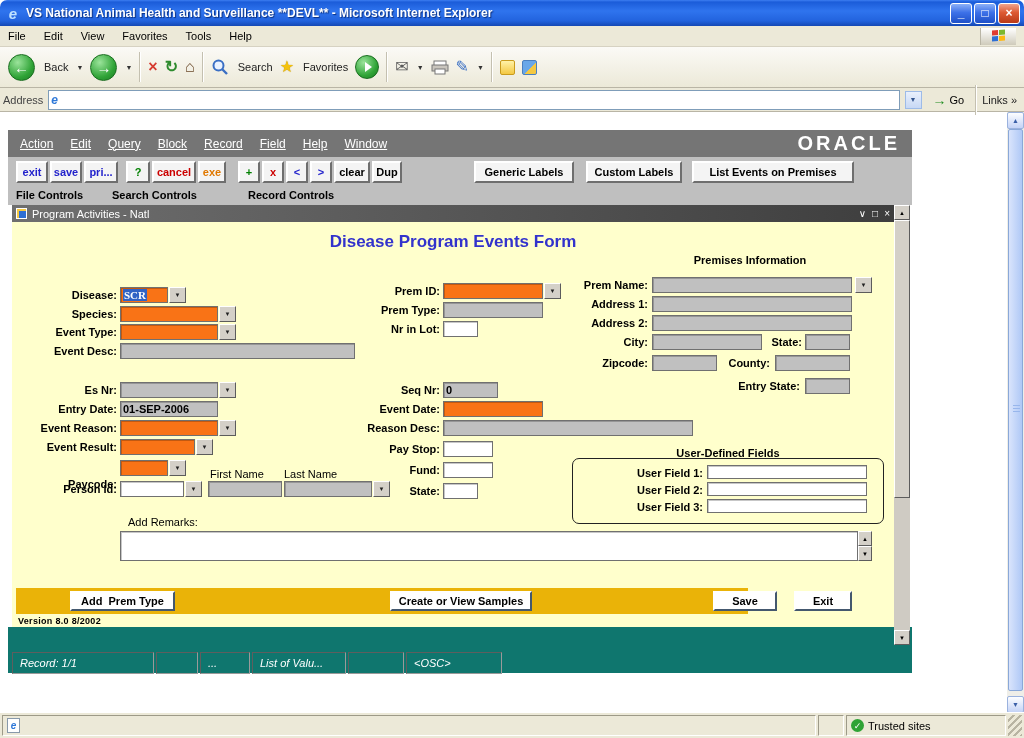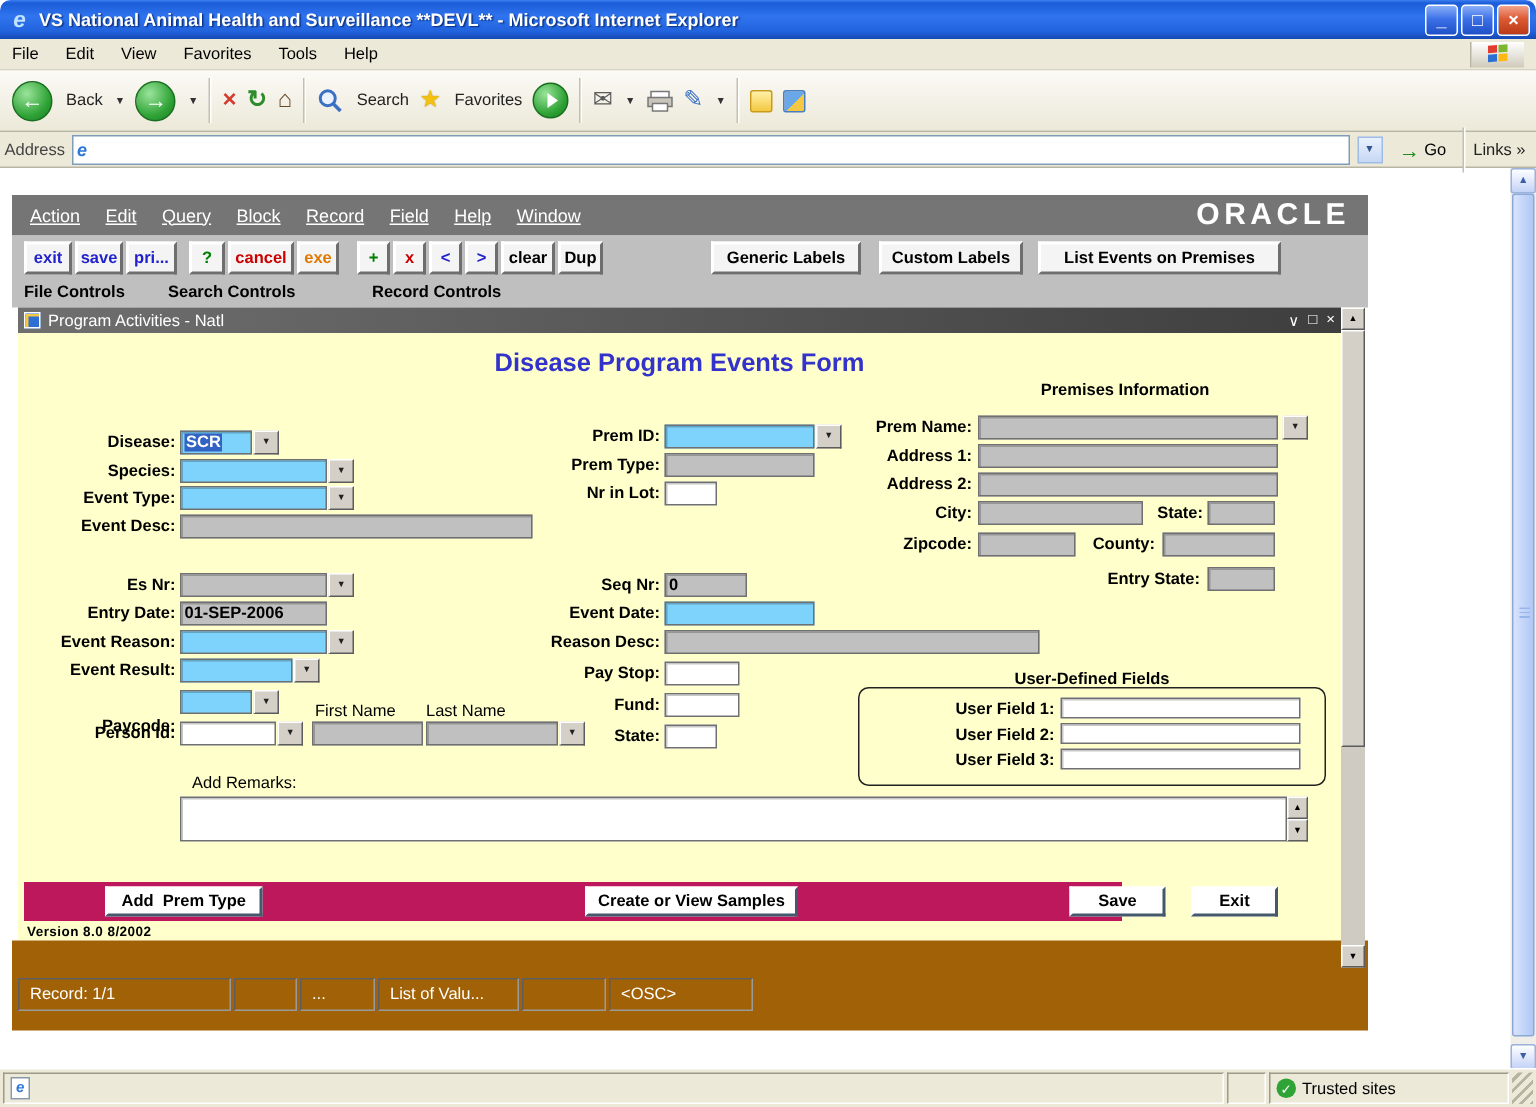--- a/index.html
+++ b/index.html
@@ -75,41 +75,41 @@
   .iwin-ctl { margin-left:auto; display:flex; gap:6px; font-size:10px; }
   .iwin-ctl span { cursor:default; }
 
   .formbody { position:absolute; left:12px; top:222px; width:882px; height:405px; background:#FFFFCC; }
   .ftitle { position:absolute; left:0; top:10px; width:882px; text-align:center;
     color:#3333CC; font-size:17px; font-weight:bold; }
   .flabel { position:absolute; font-weight:bold; text-align:right; white-space:nowrap; }
   .flabel-l { position:absolute; font-weight:normal; white-space:nowrap; }
   .field { position:absolute; height:16px; border:1px solid #707070; box-shadow:inset 1px 1px 0 rgba(0,0,0,0.22);
     font-size:11px; padding:1px 2px; overflow:hidden; white-space:nowrap; }
-  .cyan { background:#7dd3fc; } .grayf { background:#C0C0C0; } .whitef { background:#fff; }
+  .cyan { background:#f97316;font-family:Liberation Serif, serif; } .grayf { background:#C0C0C0; } .whitef { background:#fff; }
   .bold { font-weight:bold; }
   .sel { background:#3163C5; color:#fff; font-weight:bold; padding:0 1px; }
   .ddbtn { position:absolute; width:17px; height:16px; background:#D4D0C8; border:1px solid;
     border-color:#fff #5c5c5c #5c5c5c #fff; display:flex; align-items:center; justify-content:center;
     font-size:6px; color:#222; }
   .ddbtn::after { content:"▼"; }
 
   .udfbox { position:absolute; left:560px; top:236px; width:312px; height:66px; border:1px solid #222; border-radius:7px; }
   .udfbox .flabel { font-weight:bold; }
 
   .spinbtn { position:absolute; width:14px; height:15px; background:#D4D0C8; border:1px solid;
     border-color:#fff #5c5c5c #5c5c5c #fff; display:flex; align-items:center; justify-content:center; font-size:6px; }
 
-  .bluebar { position:absolute; left:4px; top:366px; width:732px; height:26px; background:#be185d; }
+  .bluebar { position:absolute; left:4px; top:366px; width:732px; height:26px; background:#eab308; }
   .bbtn { position:absolute; top:3px; height:20px; background:#fff; border:2px solid;
     border-color:#fff #44586E #44586E #fff; font-weight:bold; font-size:11px;
     display:flex; align-items:center; justify-content:center; white-space:pre; }
   .version { position:absolute; left:6px; top:394px; font-size:9px; font-weight:bold; letter-spacing:0.3px; }
 
-  .statusstrip { position:absolute; left:8px; top:627px; width:904px; height:60px; background:#a16207; }
+  .statusstrip { position:absolute; left:8px; top:627px; width:904px; height:46px; background:#0f766e;font-style:italic; }
   .scell { position:absolute; top:25px; height:22px; border:1px solid; border-color:#5E5E5E #9A9A9A #9A9A9A #5E5E5E;
     color:#fff; display:flex; align-items:center; padding:0 7px; white-space:nowrap; overflow:hidden; }
 
   
   .isb { position:absolute; left:894px; top:205px; width:16px; height:440px; background:#CFCBC3; }
   .isb-btn { position:absolute; left:0; width:16px; height:15px; background:#D4D0C8; border:1px solid;
     border-color:#fff #5c5c5c #5c5c5c #fff; display:flex; align-items:center; justify-content:center; font-size:6px; }
   .isb-thumb { position:absolute; left:0; top:15px; width:16px; height:278px; background:#D4D0C8; border:1px solid;
     border-color:#fff #5c5c5c #5c5c5c #fff; }
 

